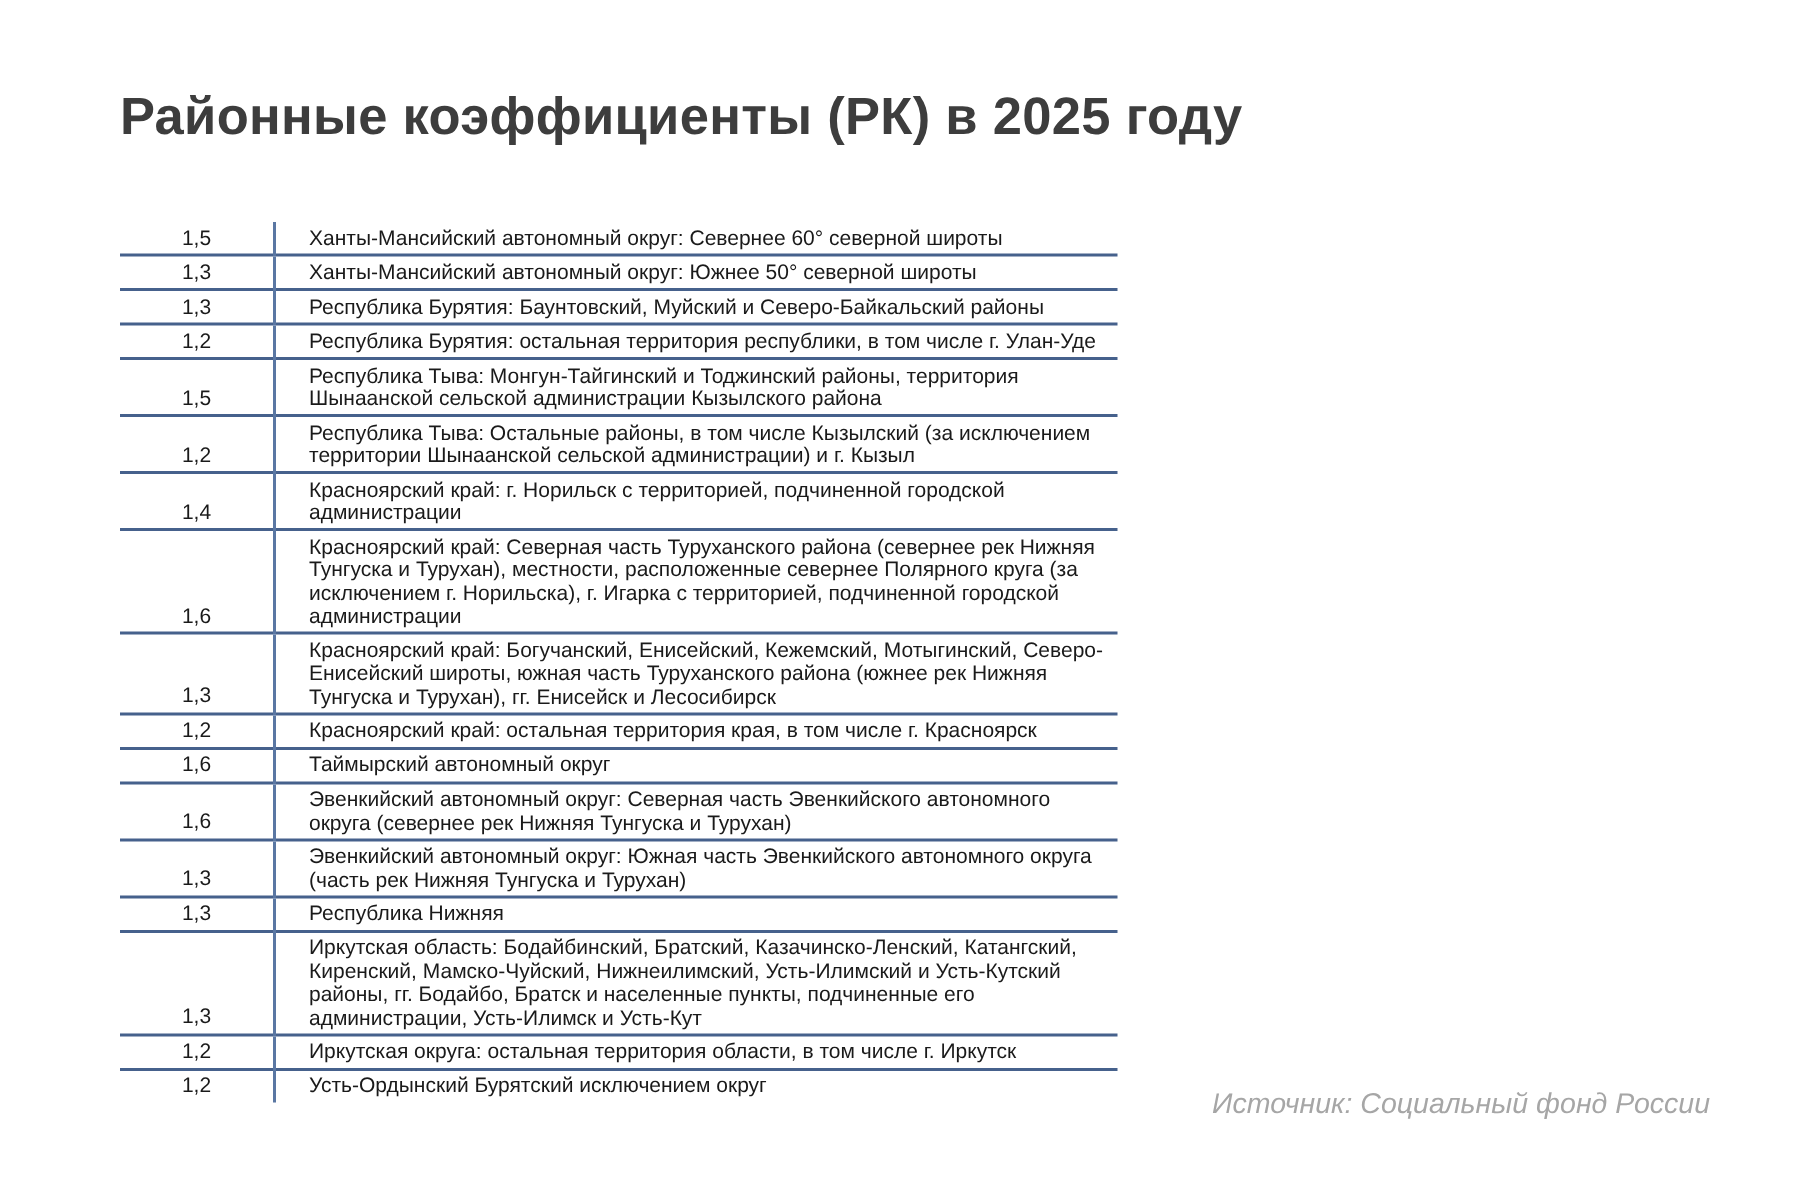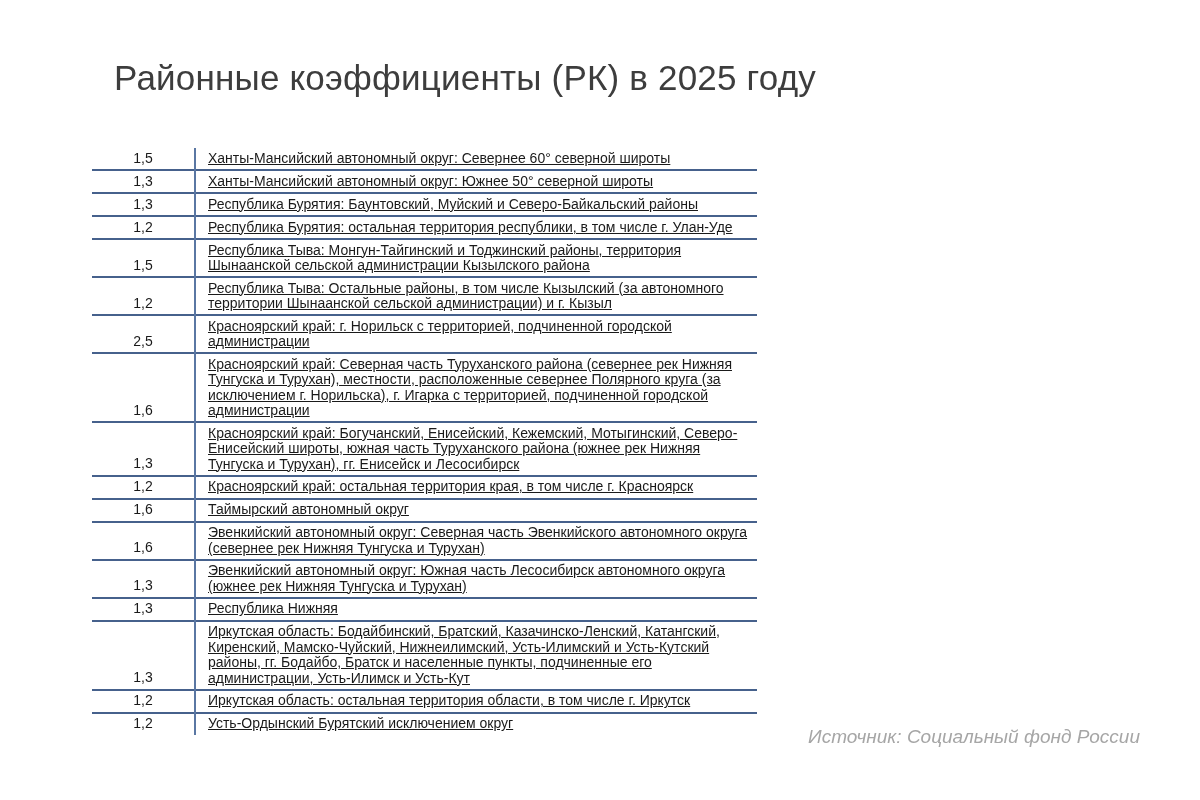--- a/index.html
+++ b/index.html
@@ -22,30 +22,29 @@
     position: relative;
     width: 1200px;
     height: 800px;
     background: var(--bg);
   }
   .title {
     position: absolute;
     left: 80px;
     top: 58px;
     font-size: 35px;
-    font-weight: 400;
+    font-weight: 700;
     letter-spacing: 0.2px;
     color: var(--title-color);
     white-space: nowrap;
     line-height: 1.15;
-    margin-left: 34px;
   }
   .coef-table {
     position: absolute;
-    left: 92px;
+    left: 80px;
     top: 148px;
     width: 665px;
     border-collapse: collapse;
     table-layout: fixed;
     font-size: 14px;
     color: var(--text-color);
   }
   .coef-table tr {
     border-bottom: 2px solid var(--row-border);
   }
@@ -58,23 +57,22 @@
     vertical-align: middle;
   }
   .coef-table td.coef {
     width: 103px;
     text-align: center;
     vertical-align: bottom;
     border-right: 2px solid var(--col-divider);
     padding-bottom: 3px;
   }
   .coef-table td.desc {
-    padding-left: 12px;
+    padding-left: 22px;
     padding-right: 4px;
-    text-decoration: underline;
   }
   .source {
     position: absolute;
     right: 60px;
     top: 726px;
     font-size: 19px;
     font-style: italic;
     color: var(--source-color);
     white-space: nowrap;
     margin-left: 28px;
@@ -103,24 +101,24 @@
         <tr>
           <td class="coef">1,2</td>
           <td class="desc">Республика Бурятия: остальная территория республики, в том числе г. Улан-Уде</td>
         </tr>
         <tr>
           <td class="coef">1,5</td>
           <td class="desc">Республика Тыва: Монгун-Тайгинский и Тоджинский районы, территория Шынаанской сельской администрации Кызылского района</td>
         </tr>
         <tr>
           <td class="coef">1,2</td>
-          <td class="desc">Республика Тыва: Остальные районы, в том числе Кызылский (за автономного территории Шынаанской сельской администрации) и г. Кызыл</td>
+          <td class="desc">Республика Тыва: Остальные районы, в том числе Кызылский (за исключением территории Шынаанской сельской администрации) и г. Кызыл</td>
         </tr>
         <tr>
-          <td class="coef">2,5</td>
+          <td class="coef">1,4</td>
           <td class="desc">Красноярский край: г. Норильск с территорией, подчиненной городской администрации</td>
         </tr>
         <tr>
           <td class="coef">1,6</td>
           <td class="desc">Красноярский край: Северная часть Туруханского района (севернее рек Нижняя Тунгуска и Турухан), местности, расположенные севернее Полярного круга (за исключением г. Норильска), г. Игарка с территорией, подчиненной городской администрации</td>
         </tr>
         <tr>
           <td class="coef">1,3</td>
           <td class="desc">Красноярский край: Богучанский, Енисейский, Кежемский, Мотыгинский, Северо-Енисейский широты, южная часть Туруханского района (южнее рек Нижняя Тунгуска и Турухан), гг. Енисейск и Лесосибирск</td>
         </tr>
@@ -131,33 +129,33 @@
         <tr>
           <td class="coef">1,6</td>
           <td class="desc">Таймырский автономный округ</td>
         </tr>
         <tr>
           <td class="coef">1,6</td>
           <td class="desc">Эвенкийский автономный округ: Северная часть Эвенкийского автономного округа (севернее рек Нижняя Тунгуска и Турухан)</td>
         </tr>
         <tr>
           <td class="coef">1,3</td>
-          <td class="desc">Эвенкийский автономный округ: Южная часть Лесосибирск автономного округа (южнее рек Нижняя Тунгуска и Турухан)</td>
+          <td class="desc">Эвенкийский автономный округ: Южная часть Эвенкийского автономного округа (часть рек Нижняя Тунгуска и Турухан)</td>
         </tr>
         <tr>
           <td class="coef">1,3</td>
           <td class="desc">Республика Нижняя</td>
         </tr>
         <tr>
           <td class="coef">1,3</td>
           <td class="desc">Иркутская область: Бодайбинский, Братский, Казачинско-Ленский, Катангский, Киренский, Мамско-Чуйский, Нижнеилимский, Усть-Илимский и Усть-Кутский районы, гг. Бодайбо, Братск и населенные пункты, подчиненные его администрации, Усть-Илимск и Усть-Кут</td>
         </tr>
         <tr>
           <td class="coef">1,2</td>
-          <td class="desc">Иркутская область: остальная территория области, в том числе г. Иркутск</td>
+          <td class="desc">Иркутская округа: остальная территория области, в том числе г. Иркутск</td>
         </tr>
         <tr>
           <td class="coef">1,2</td>
           <td class="desc">Усть-Ордынский Бурятский исключением округ</td>
         </tr>
       </tbody>
   </table>
 
   <div class="source">Источник: Социальный фонд России</div>
 </div>

